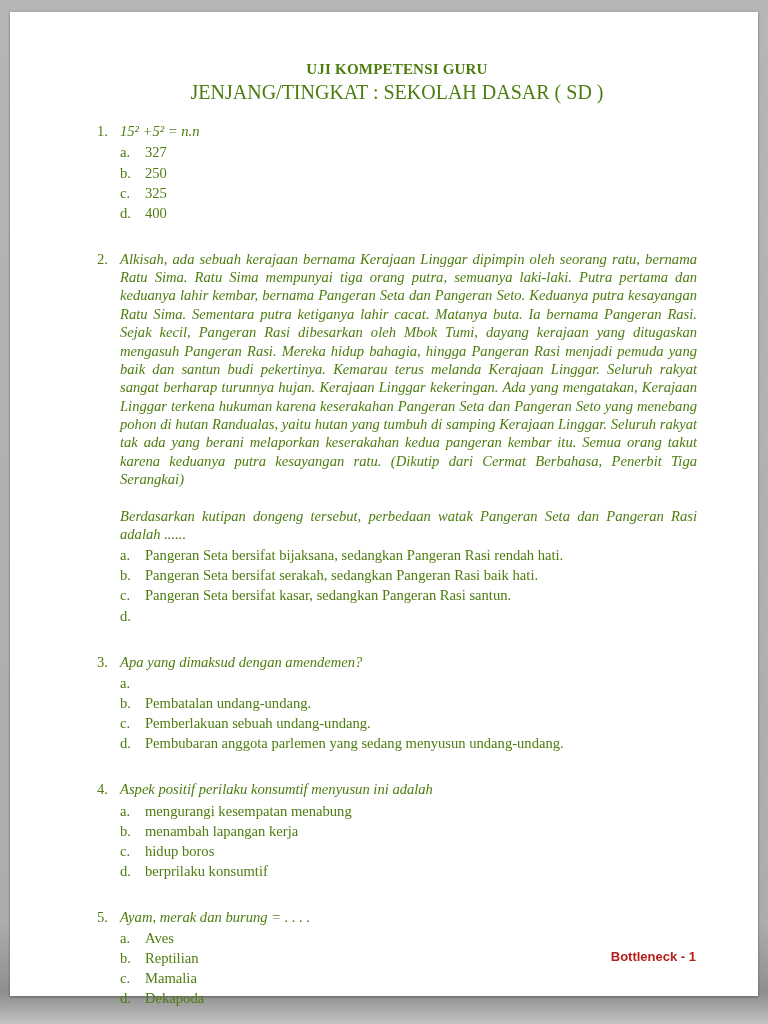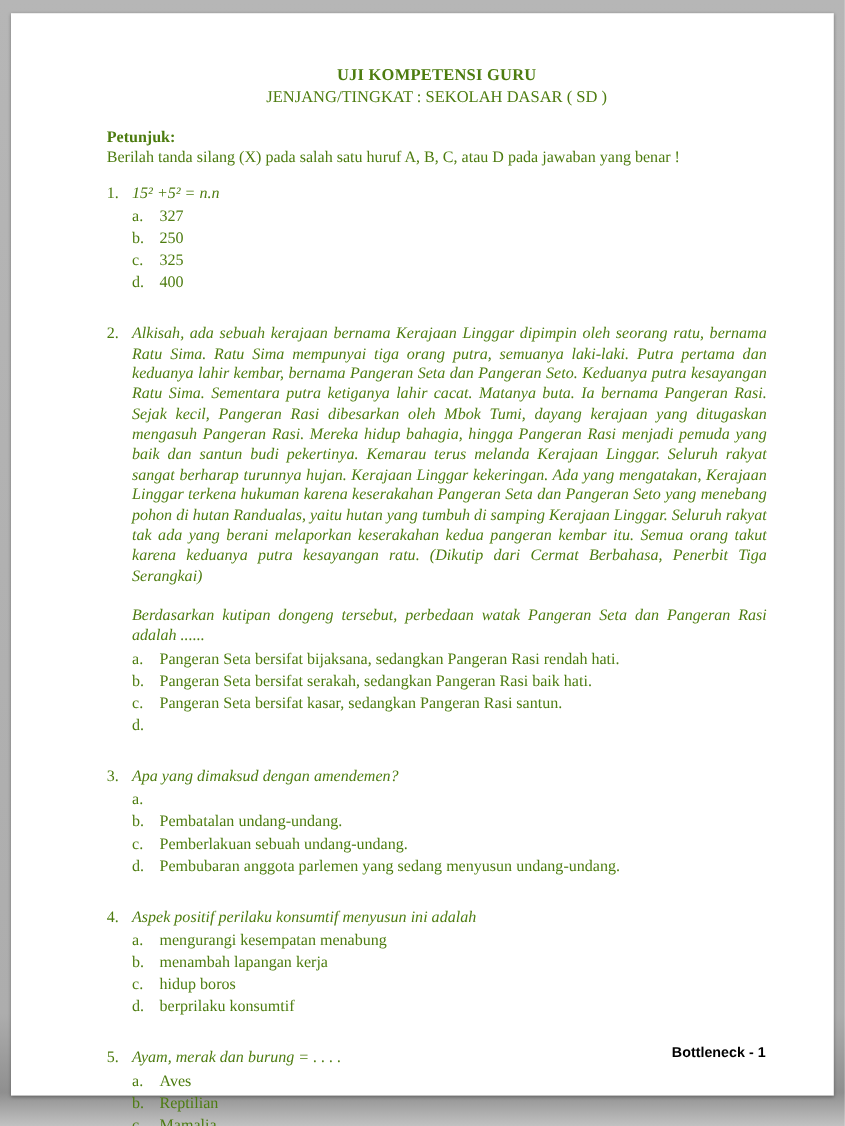--- a/index.html
+++ b/index.html
@@ -37,21 +37,21 @@
   .title-block {
     text-align: center;
     margin-bottom: 17px;
   }
   .doc-title {
     font-weight: bold;
     font-size: 15px;
     letter-spacing: 0.2px;
   }
   .doc-subtitle {
-    font-size: 15px;
+    font-size: 20px;
     margin-top: 1px;
   }
   .instructions {
     margin-bottom: 14px;
   }
   .instructions-label {
     font-weight: bold;
   }
   .question {
     display: flex;
@@ -94,38 +94,34 @@
   .opt-text {
     flex: 1;
   }
   .footer {
     position: absolute;
     right: 62px;
     bottom: 32px;
     font-family: "Liberation Sans", sans-serif;
     font-weight: bold;
     font-size: 13px;
-    color: #000000;
+    color: #b91c1c;
   }
 </style>
 </head>
 <body>
 
 <div class="page">
   <div class="content">
 
     <div class="title-block">
       <div class="doc-title">UJI KOMPETENSI GURU</div>
       <div class="doc-subtitle">JENJANG/TINGKAT : SEKOLAH DASAR ( SD )</div>
     </div>
 
-    <div class="instructions">
-      <div class="instructions-label">Petunjuk:</div>
-      <div class="instructions-text">Berilah tanda silang (X) pada salah satu huruf A, B, C, atau D pada jawaban yang benar !</div>
-    </div>
 
     <div class="question">
       <span class="q-num">1.</span>
       <div class="q-body">
         <p class="q-text">15² +5² = n.n</p>
         <div class="options">
           <div class="option">
             <span class="opt-letter">a.</span>
             <span class="opt-text">327</span>
           </div>

